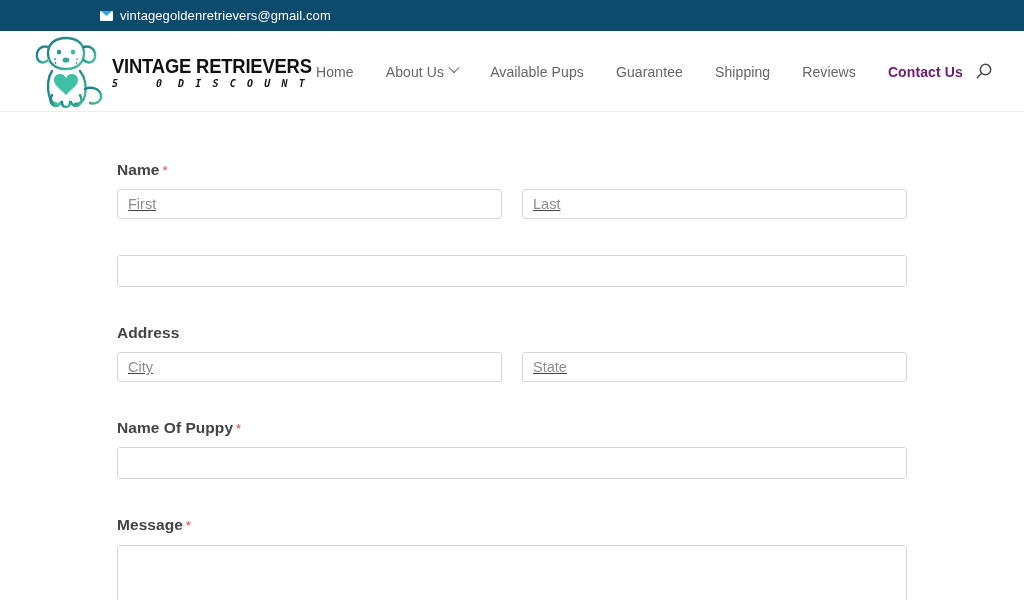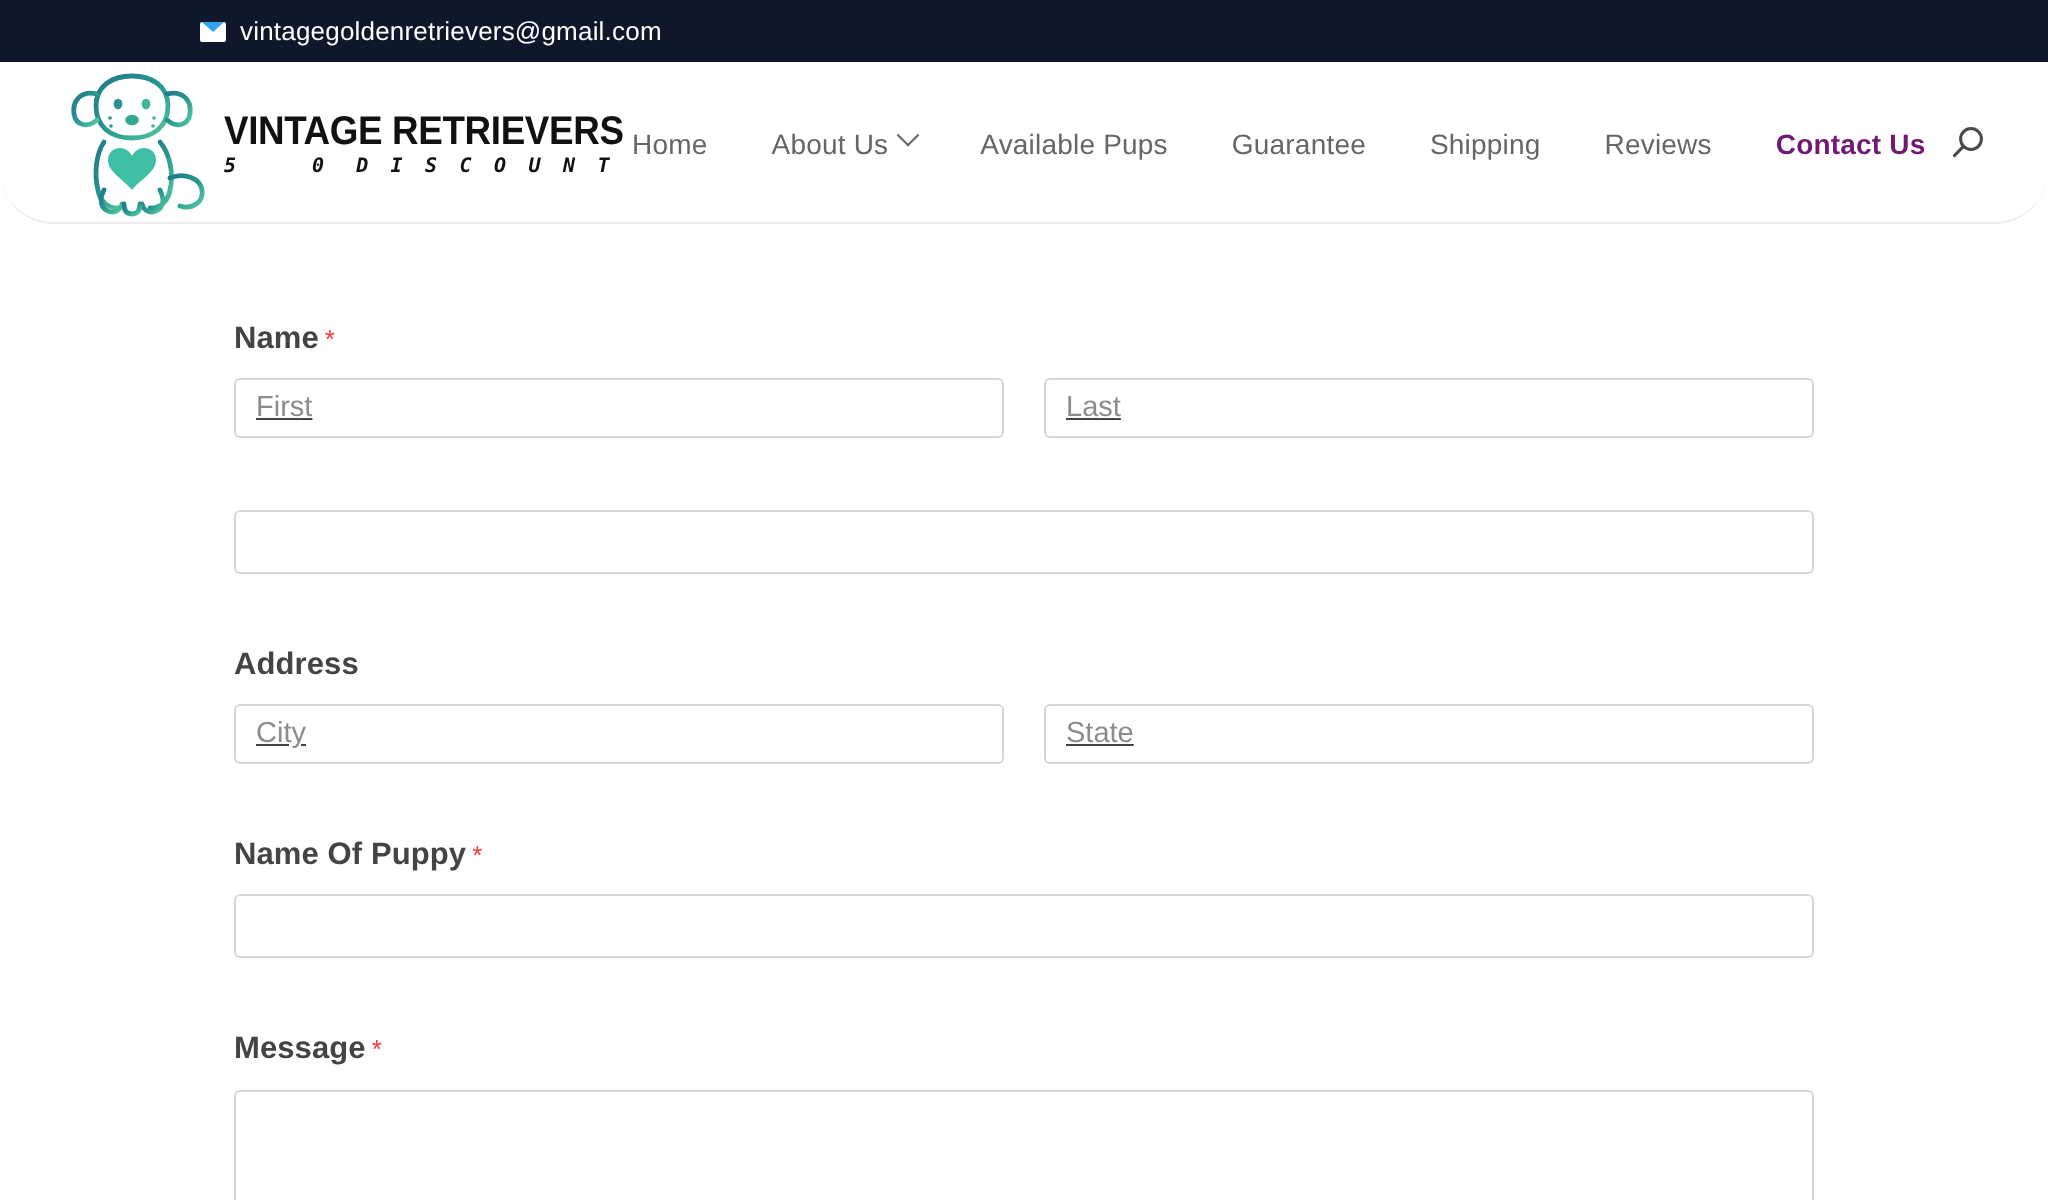--- a/index.html
+++ b/index.html
@@ -7,21 +7,21 @@
     margin: 0; padding: 0;
     width: 1024px; height: 600px;
     overflow: hidden;
     background: #ffffff;
     font-family: "Liberation Sans", sans-serif;
   }
 
   
   #topbar {
     height: 31px;
-    background: #0f172a;
+    background: #0c4a6e;
     display: flex;
     align-items: center;
     justify-content: flex-start;
     padding-left: 100px;
   }
   #topbar .email-link {
     display: flex;
     align-items: center;
     gap: 7px;
     color: #ffffff;
@@ -47,21 +47,20 @@
   }
 
   
   #header {
     position: relative;
     height: 81px;
     background: #ffffff;
     border-bottom: 1px solid #ededed;
     display: flex;
     align-items: center;
-    border-radius: 27px;
   }
 
   
   #logo {
     position: absolute;
     left: 28px;
     top: 2px;
     display: flex;
     align-items: center;
     height: 78px;

